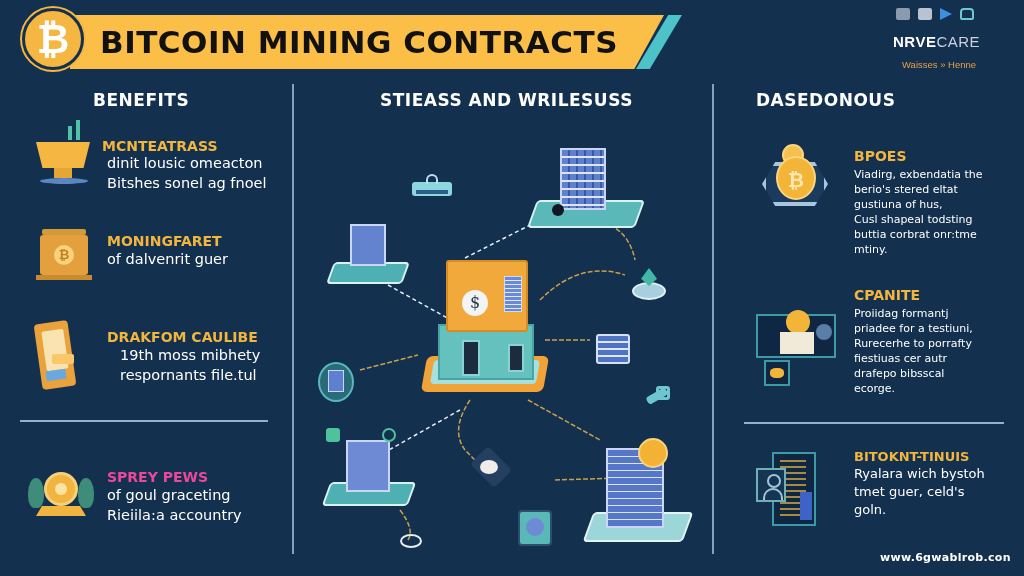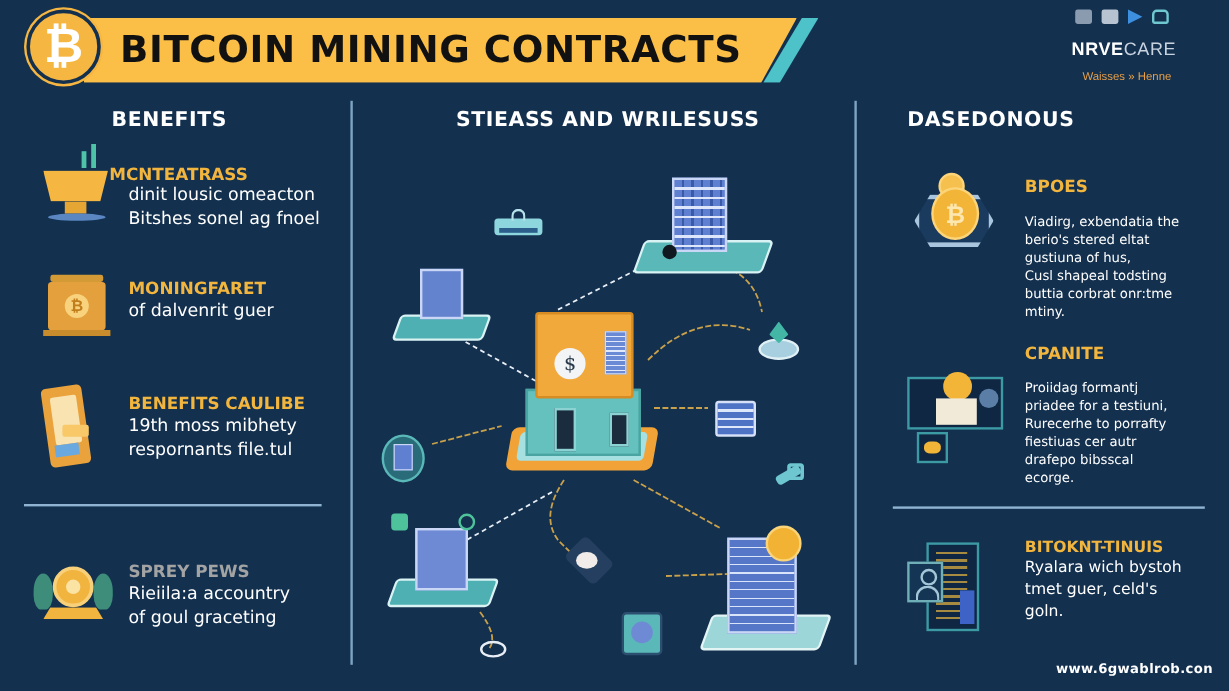--- a/index.html
+++ b/index.html
@@ -62,26 +62,26 @@
   .sec-head {
     font-size: 17px; font-weight: 700; letter-spacing: 0.5px; color: #ffffff;
     font-family: "DejaVu Sans", sans-serif;
   }
 
   
   .item-title {
     font-size: 14px; font-weight: 700; color: #f2b53d;
     font-family: "DejaVu Sans", sans-serif;
   }
-  .item-title.teal { color: #a3a3a3; }
+  .item-title.teal { color: #ec4899; }
   .item-desc {
     font-size: 14.5px; line-height: 20px; color: #ffffff;
     font-family: "DejaVu Sans", sans-serif;
   }
-  .item-desc.small { font-size: 11px; line-height: 15px; margin-top: 10px; }
+  .item-desc.small { font-size: 11px; line-height: 15px; }
   .item-title.small { font-size: 13px; }
 
   
   .icon { position: absolute; }
 
   
   .ic-cart .body {
     position: absolute; left: 8px; top: 22px; width: 54px; height: 26px;
     background: #f5b642; clip-path: polygon(0 0, 100% 0, 88% 100%, 12% 100%);
   }
@@ -160,21 +160,21 @@
 <div class="abs sec-head" style="left:93px; top:90px;">BENEFITS</div>
 
 <div class="icon ic-cart" style="left:28px; top:120px; width:70px; height:70px;">
   <div class="bar" style="left:34px; height:10px; top:30px;"></div>
   <div class="bar" style="left:40px; height:14px; top:6px;"></div>
   <div class="bar" style="left:48px; height:20px; top:0px;"></div>
   <div class="body"></div>
   <div class="leg"></div>
   <div class="base"></div>
 </div>
-<div class="abs item-title" style="left:91px; top:138px;text-align:right;">MCNTEATRASS</div>
+<div class="abs item-title" style="left:102px; top:138px;text-align:right;">MCNTEATRASS</div>
 <div class="abs item-desc" style="left:107px; top:153px;">
   <div>dinit lousic omeacton</div>
   <div>Bitshes sonel ag fnoel</div>
 </div>
 
 <div class="icon ic-box" style="left:36px; top:229px; width:60px; height:56px;">
   <div class="lid"></div>
   <div class="body"></div>
   <div class="btc">₿</div>
   <div class="foot"></div>
@@ -183,36 +183,36 @@
 <div class="abs item-desc" style="left:107px; top:249px;">
   <div>of dalvenrit guer</div>
 </div>
 
 <div class="icon ic-phone" style="left:32px; top:320px; width:56px; height:76px;">
   <div class="body"></div>
   <div class="screen"></div>
   <div class="blue"></div>
   <div class="tag"></div>
 </div>
-<div class="abs item-title" style="left:107px; top:329px;">BENEFITS CAULIBE</div>
-<div class="abs item-desc" style="left:107px; top:345px;">
+<div class="abs item-title" style="left:107px; top:329px;">DRAKFOM CAULIBE</div>
+<div class="abs item-desc" style="left:120px; top:345px;">
   <div>19th moss mibhety</div>
   <div>respornants file.tul</div>
 </div>
 
 <div class="icon ic-trophy" style="left:28px; top:472px; width:66px; height:48px;">
   <div class="leaf" style="left:0;"></div>
   <div class="leaf" style="left:50px;"></div>
   <div class="coin"></div>
   <div class="base"></div>
 </div>
 <div class="abs item-title teal" style="left:107px; top:469px;">SPREY PEWS</div>
 <div class="abs item-desc" style="left:107px; top:485px;">
+  <div>of goul graceting</div>
   <div>Rieiila:a accountry</div>
-  <div>of goul graceting</div>
 </div>
 
 <div class="abs sec-head" style="left:380px; top:90px;">STIEASS AND WRILESUSS</div>
 
 <div class="abs net">
   <svg width="410" height="450" viewBox="0 0 410 450">
 
     <g stroke="#e8eef5" stroke-width="1.5" stroke-dasharray="4 3" fill="none">
       <path d="M165 148 L240 110"></path>
       <path d="M88 175 L160 215"></path>

